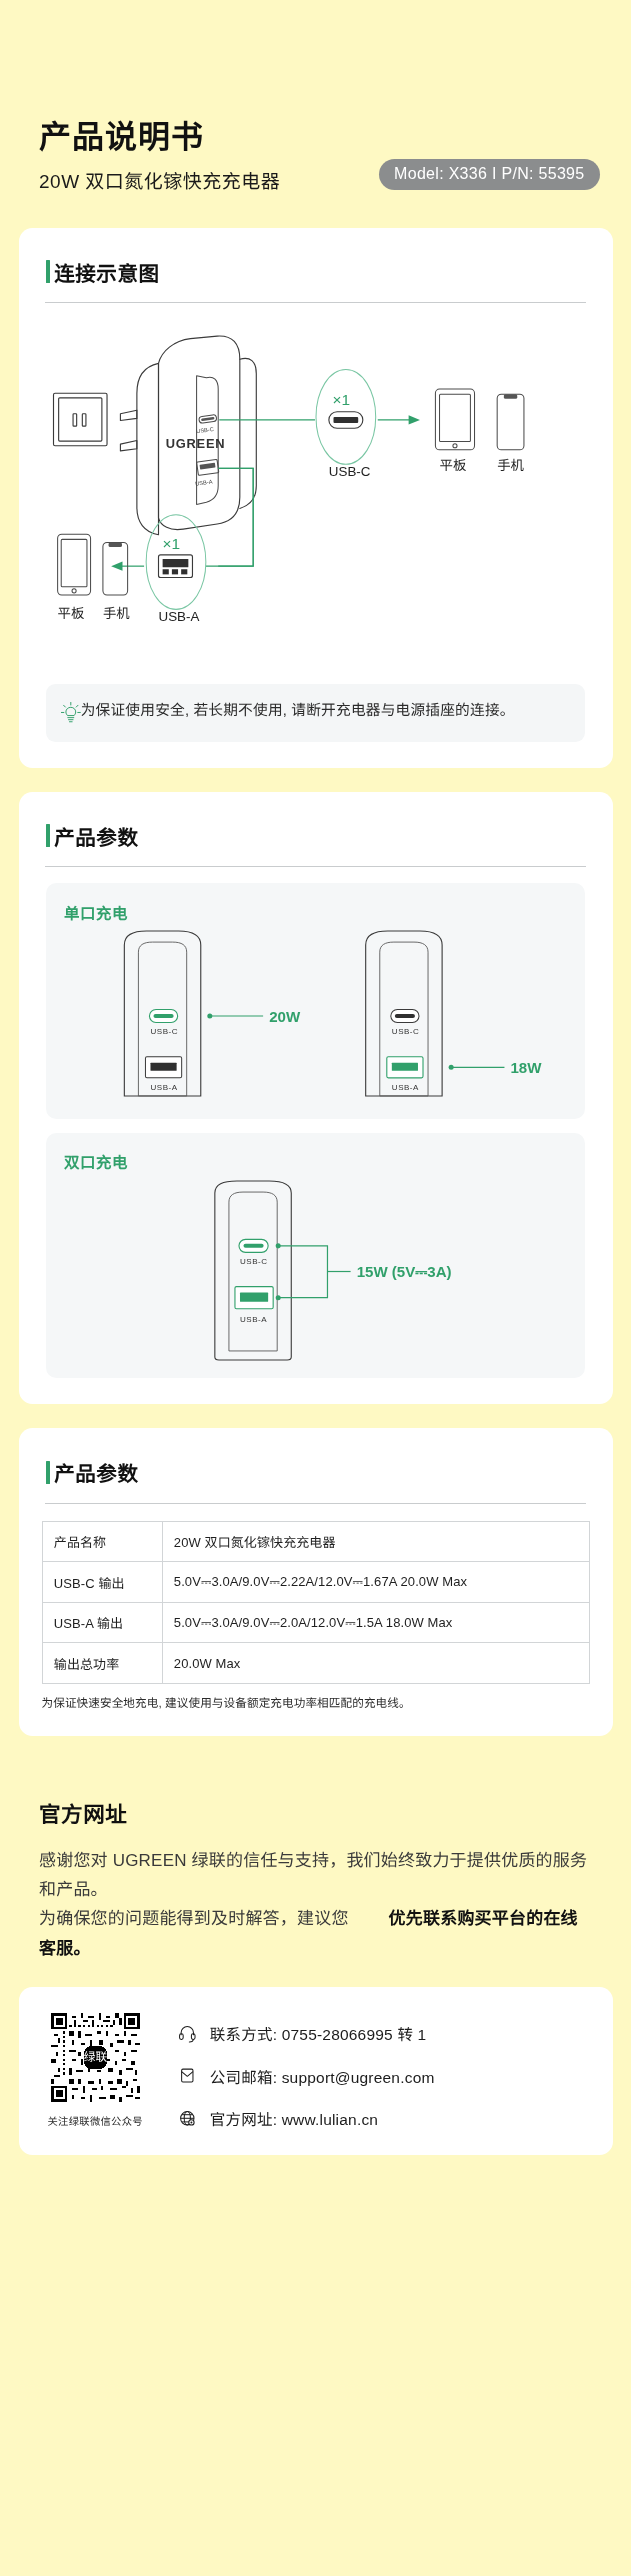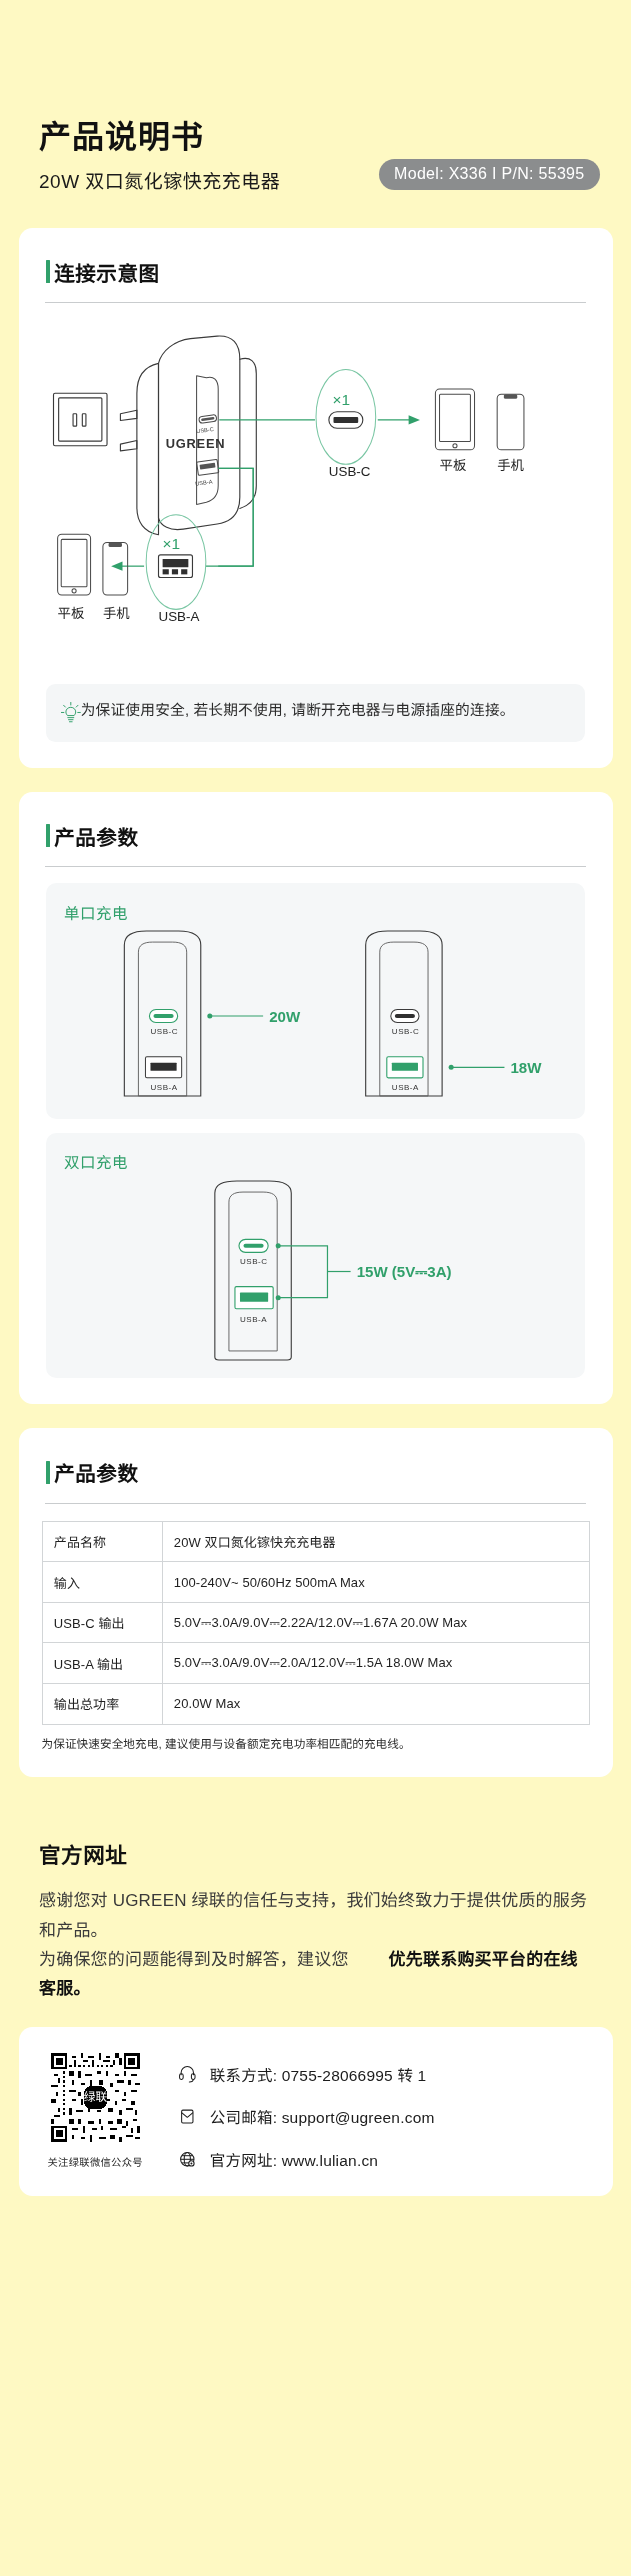--- a/index.html
+++ b/index.html
@@ -113,21 +113,21 @@
   
   .power-panel {
     background: #f5f7f8;
     border-radius: 10.3px;
     margin: 16.5px 4.1px 0 4.1px;
     padding: 17.5px 18.5px 15.5px 18.5px;
   }
   .power-panel + .power-panel { margin-top: 14.4px; }
   .power-label {
     font-size: 15.5px;
-    font-weight: 400;
+    font-weight: 700;
     color: #31a06b;
     letter-spacing: 0.5px;
   }
   .power-figs {
     margin-top: 5.2px;
     display: flex;
     justify-content: center;
     align-items: flex-start;
   }
 
@@ -459,24 +459,20 @@
       <div class="accent-bar"></div>
       <div class="section-title">产品参数</div>
     </div>
     <div class="section-rule"></div>
 
     <table class="spec-table">
       <tbody>
         <tr>
           <td class="k">产品名称</td>
           <td class="v">20W 双口氮化镓快充充电器</td>
-        </tr>
-        <tr>
-          <td class="k">输入</td>
-          <td class="v">100-240V~ 50/60Hz 500mA Max</td>
         </tr>
         <tr>
           <td class="k">USB-C 输出</td>
           <td class="v">5.0V⎓3.0A/9.0V⎓2.22A/12.0V⎓1.67A  20.0W Max</td>
         </tr>
         <tr>
           <td class="k">USB-A 输出</td>
           <td class="v">5.0V⎓3.0A/9.0V⎓2.0A/12.0V⎓1.5A  18.0W Max</td>
         </tr>
         <tr>

